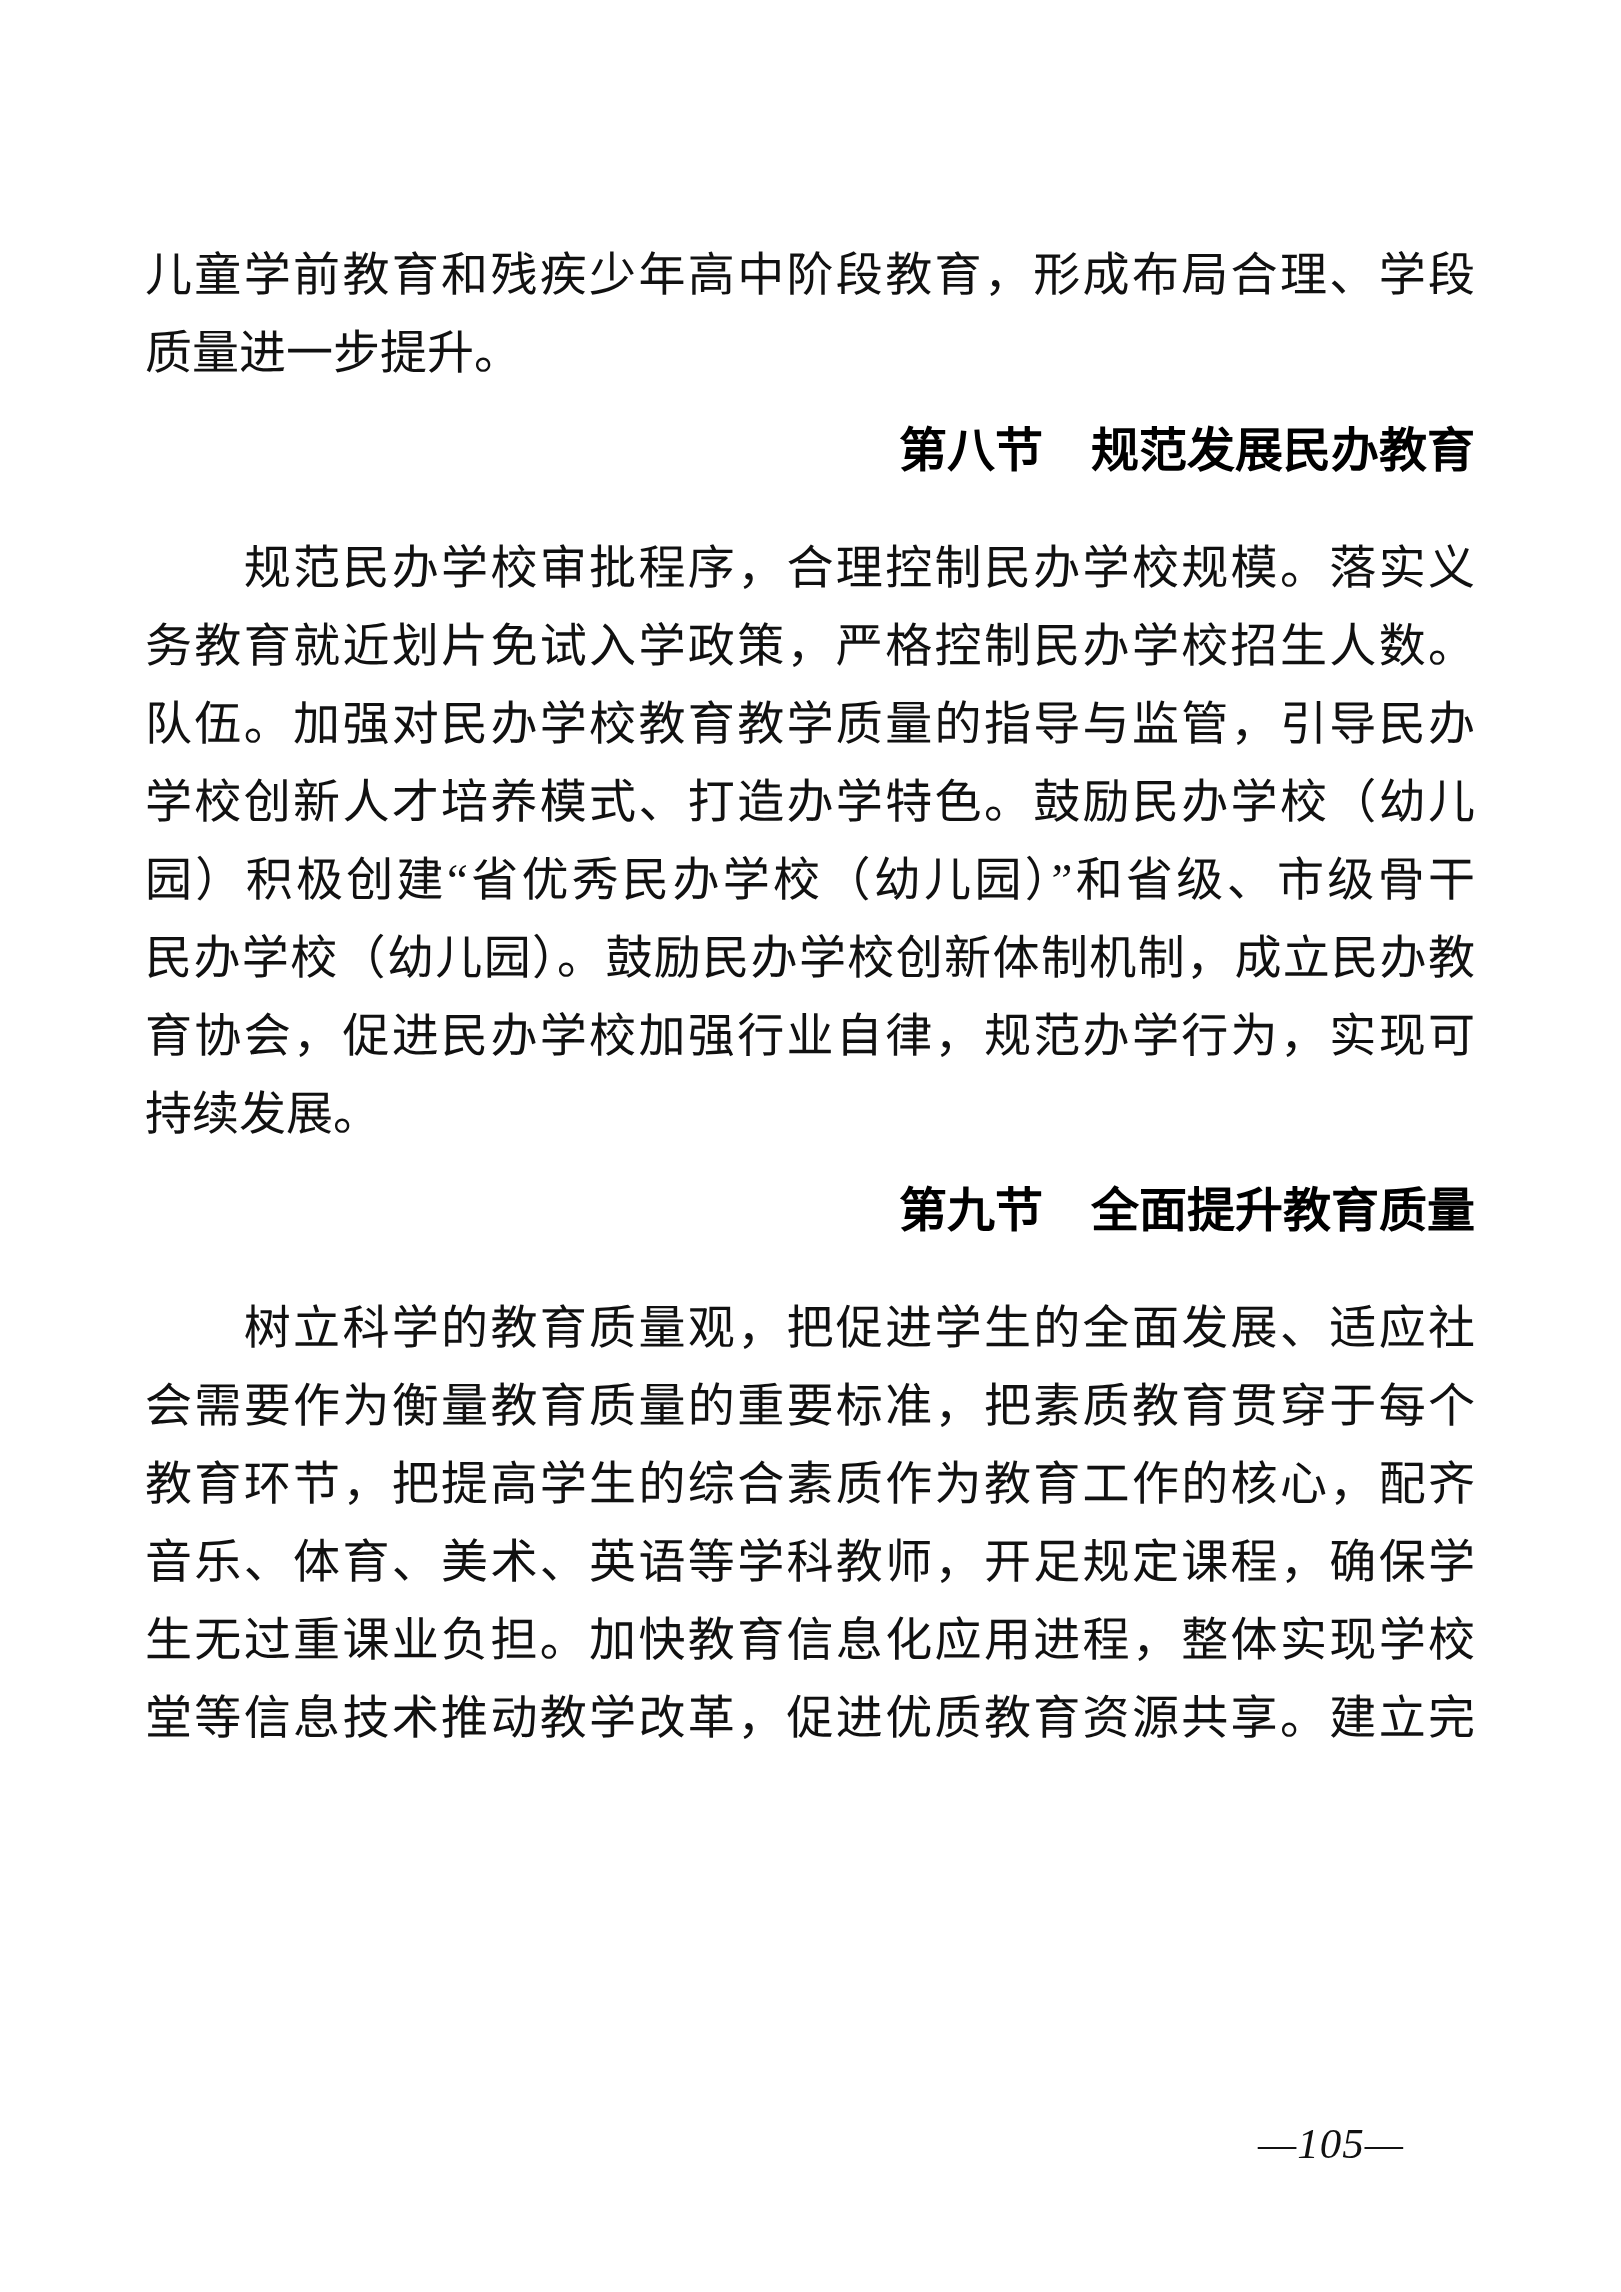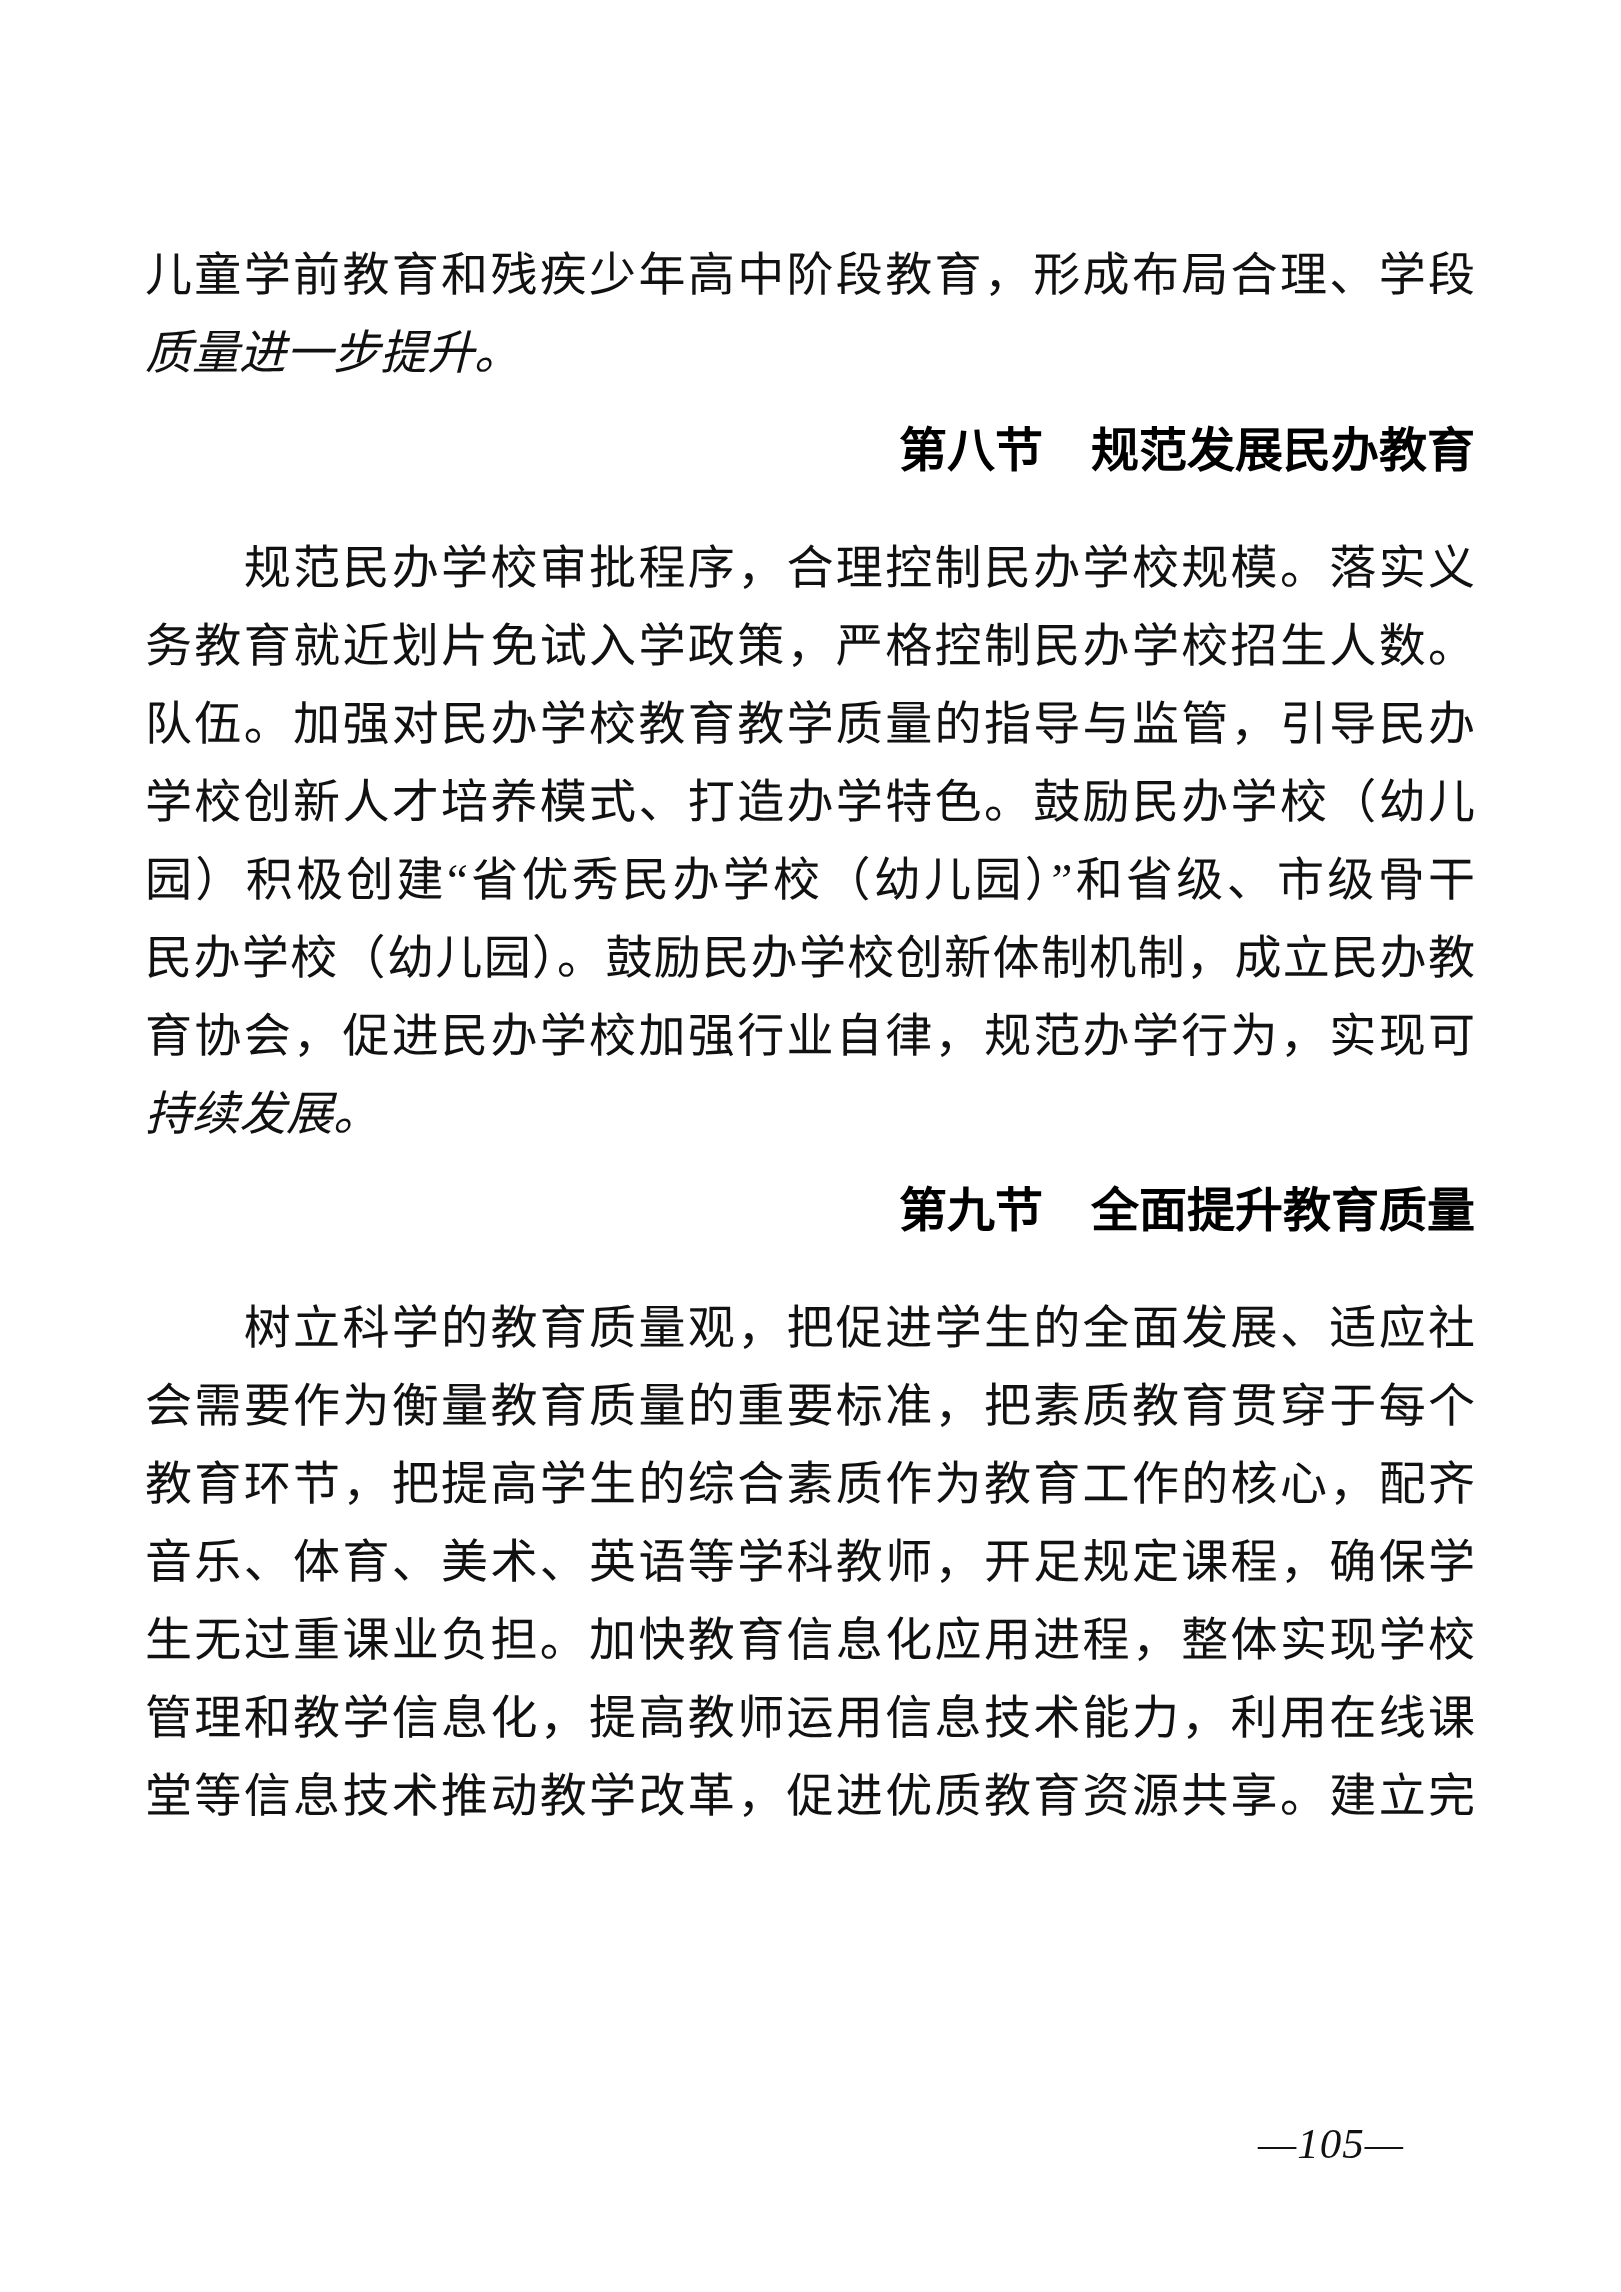--- a/index.html
+++ b/index.html
@@ -23,21 +23,20 @@
   .para .line {
     font-size: 47px;
     line-height: 78px;
     height: 78px;
     text-align: justify;
     text-align-last: justify;
     overflow: hidden;
   }
   .para .line.last {
     text-align-last: left;
-    font-style: italic;
   }
   .heading {
     font-family: "Liberation Sans", "DejaVu Sans", sans-serif;
     font-weight: 700;
     font-size: 48px;
     line-height: 78px;
     text-align: right;
     color: #000000;
     margin-top: 19.6px;
     margin-bottom: 39px;
@@ -78,21 +77,20 @@
       </div>
 
     <div class="heading">第九节　全面提升教育质量</div>
 
     <div class="para">
         <div class="line">　　树立科学的教育质量观，把促进学生的全面发展、适应社</div>
         <div class="line">会需要作为衡量教育质量的重要标准，把素质教育贯穿于每个</div>
         <div class="line">教育环节，把提高学生的综合素质作为教育工作的核心，配齐</div>
         <div class="line">音乐、体育、美术、英语等学科教师，开足规定课程，确保学</div>
         <div class="line">生无过重课业负担。加快教育信息化应用进程，整体实现学校</div>
-        <div class="line">管理和教学信息化，提高教师运用信息技术能力，利用在线课</div>
         <div class="line">堂等信息技术推动教学改革，促进优质教育资源共享。建立完</div>
       </div>
 
   </div>
 
   <div class="footer">—105—</div>
 </div>
 
 
 </body></html>

